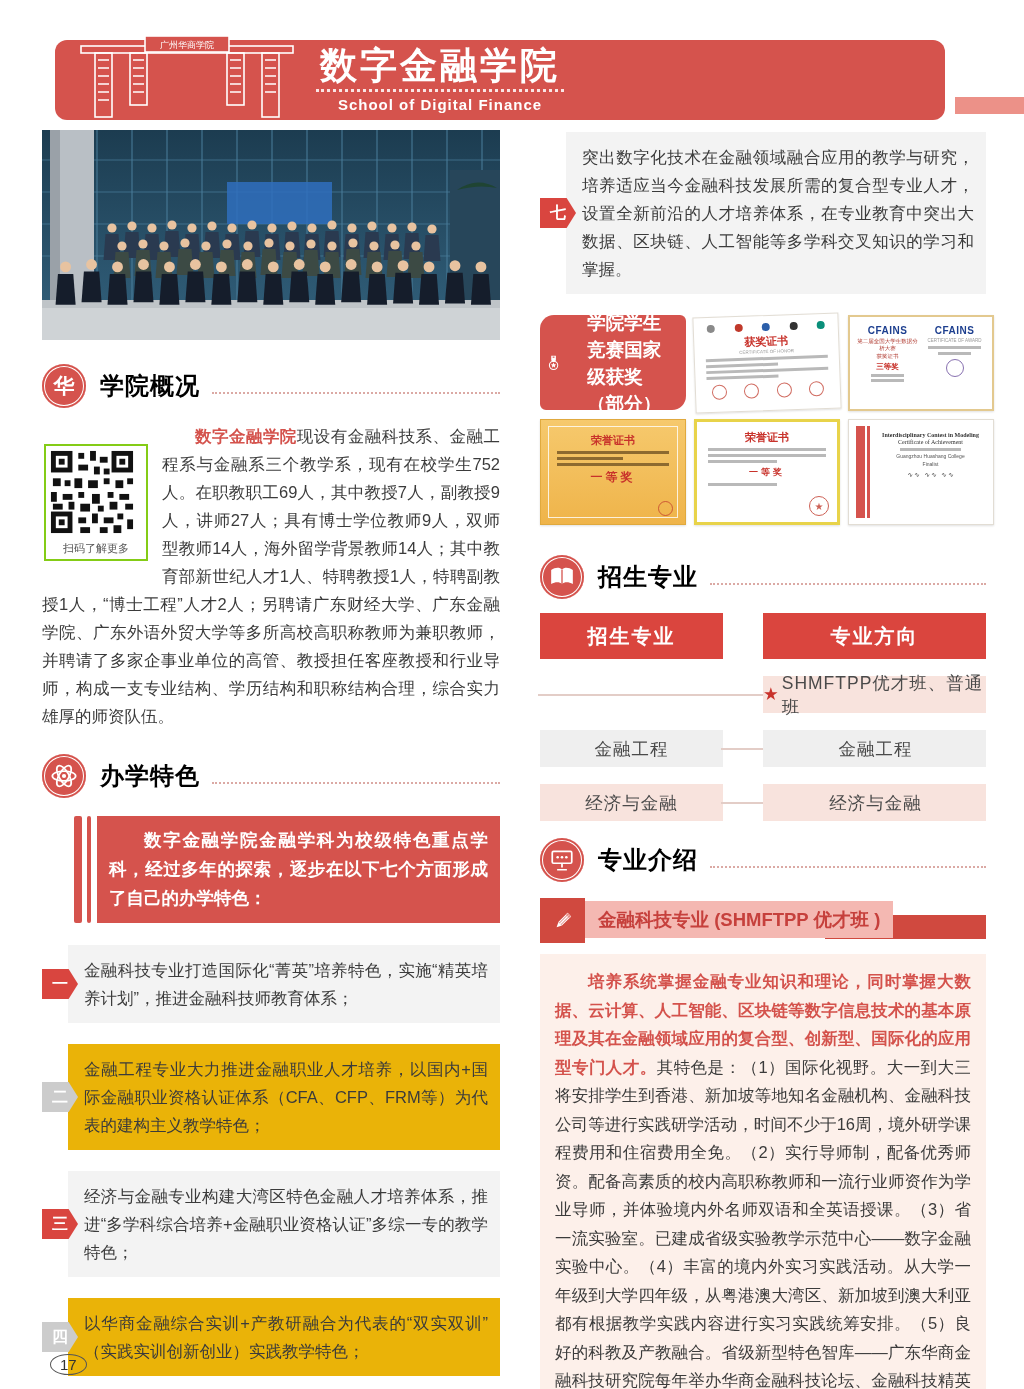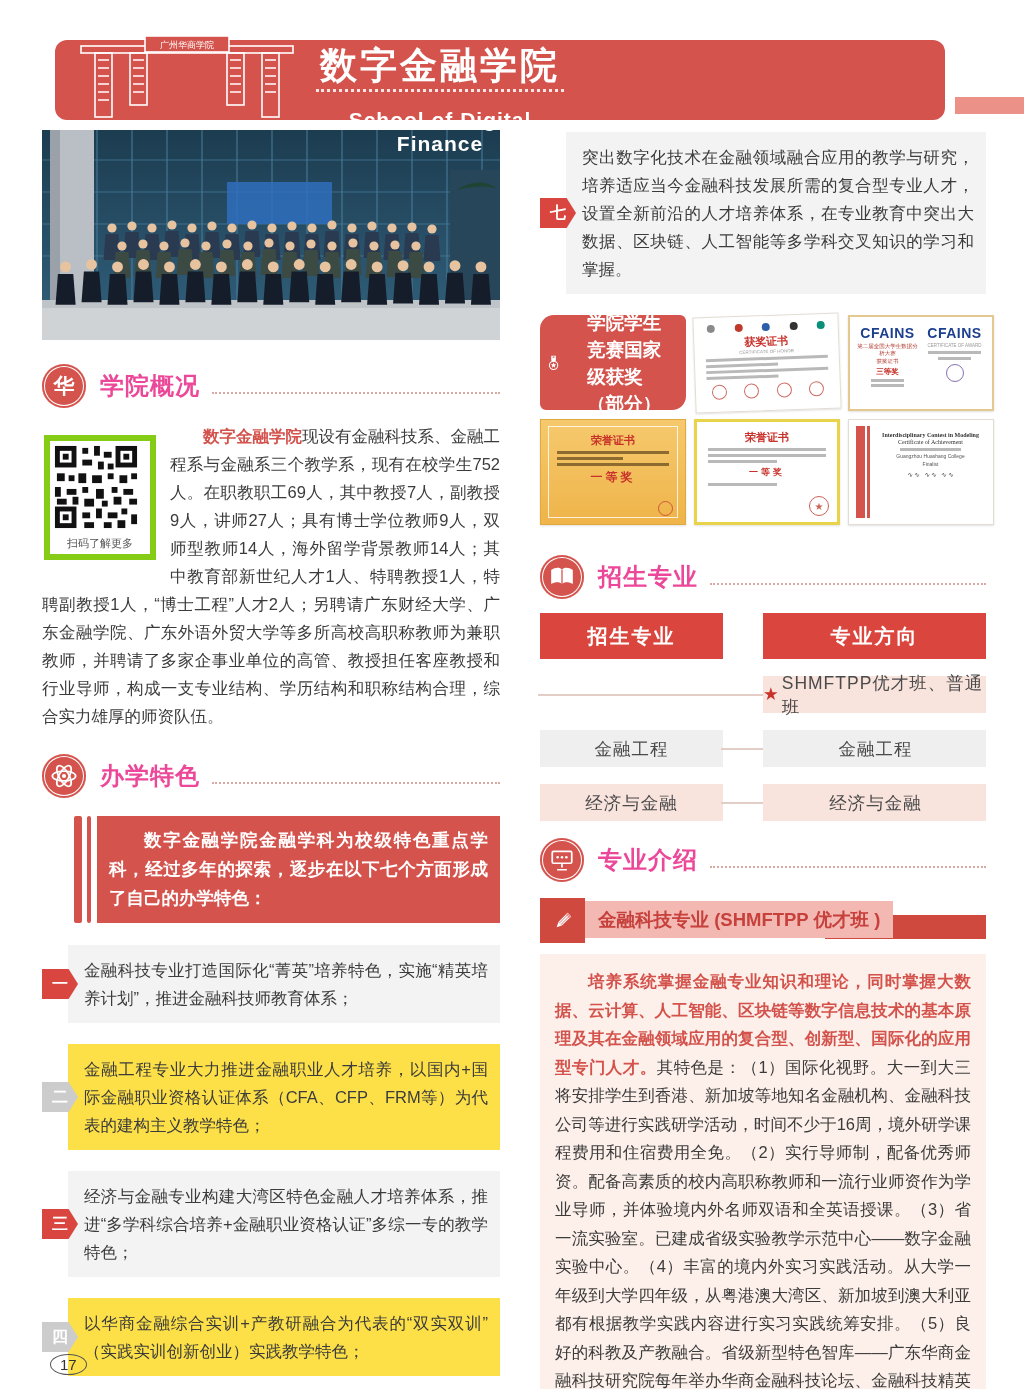--- a/index.html
+++ b/index.html
@@ -7,55 +7,55 @@
   .page{position:relative;width:1024px;height:1389px;background:#fff;overflow:hidden;}
 
   
   .banner-wrap{position:absolute;left:55px;top:40px;width:890px;height:80px;}
   .salmon-bar{position:absolute;left:900px;top:57px;width:124px;height:17px;background:#ec9188;}
   .banner{position:relative;width:890px;height:80px;background:#d5534d;border-radius:12px;display:flex;align-items:center;z-index:2;}
   .gate-svg{position:absolute;left:18px;top:-16px;overflow:visible;}
   .banner-title-block{position:absolute;left:255px;top:4px;width:260px;text-align:center;color:#fff;}
   .banner-title{font-size:37px;font-weight:bold;letter-spacing:3px;line-height:44px;margin:0;}
   .banner-dots{border-top:3px dotted rgba(255,255,255,.85);margin:1px 6px 4px 6px;}
-  .banner-sub{font-size:21px;font-weight:bold;letter-spacing:1px;margin:16px;}
+  .banner-sub{font-size:15px;font-weight:bold;letter-spacing:1px;margin:4px;}
 
   
   .col-left{position:absolute;left:42px;top:130px;width:458px;}
   .col-right{position:absolute;left:540px;top:130px;width:446px;}
 
   
   .photo{width:458px;height:210px;overflow:hidden;background:#24465c;}
 
   
   .sec-head{display:flex;align-items:center;margin:24px 0 14px 0;}
   .sec-icon{flex:0 0 44px;width:44px;height:44px;border-radius:50%;background:#d5534d;display:flex;align-items:center;justify-content:center;box-shadow:inset 0 0 0 2px #d5534d,inset 0 0 0 3px #fff;}
   .sec-icon .glyph{color:#fff;font-size:21px;font-weight:bold;}
-  .sec-title{color:#ec4899;font-size:24px;font-weight:bold;margin:0 12px 0 14px;letter-spacing:1px;white-space:nowrap;}
+  .sec-title{color:#000000;font-size:24px;font-weight:bold;margin:0 12px 0 14px;letter-spacing:1px;white-space:nowrap;}
   .sec-dots{flex:1;border-bottom:2px dotted #dba9a4;height:14px;}
 
   
-  .qr-block{float:left;width:94px;margin:13px 14px 4px 2px;border:6px solid #84cc16;padding:3px;background:#fff;}
+  .qr-block{float:left;width:94px;margin:22px 14px 4px 2px;border:2px solid #84cc16;padding:3px;background:#fff;}
   .qr-caption{font-size:11px;color:#555;text-align:center;margin-top:2px;}
   .para{font-size:16.5px;line-height:28px;text-align:justify;margin:0;}
   .indent{text-indent:2em;}
   .lead-red{color:#d4524c;font-weight:bold;}
 
   
   .intro-wrap{display:flex;margin:18px 0 22px 0;padding-left:32px;}
   .intro-bar1{width:8px;background:#d5534d;margin-right:5px;border-radius:2px;}
   .intro-bar2{width:4px;background:#d5534d;margin-right:6px;border-radius:2px;}
   .intro-box{flex:1;background:#d5534d;color:#fff;font-weight:bold;font-size:17.5px;line-height:29px;padding:10px 12px;text-align:justify;}
   .intro-box p{margin:0;text-indent:2em;}
 
   
   .feature-item{position:relative;margin-bottom:21px;}
   .feature-item .box{margin-left:26px;padding:11px 12px 11px 16px;font-size:16.5px;line-height:28px;text-align:justify;}
   .bg-gray .box{background:#f3f3f3;}
-  .bg-pink .box{background:#fde047;}
+  .bg-pink .box{background:#eab308;}
   .feature-item .box p{margin:0;}
   .tag{position:absolute;left:0;top:50%;transform:translateY(-50%);width:36px;height:30px;display:flex;align-items:center;justify-content:center;color:#fff;font-size:16px;font-weight:bold;clip-path:polygon(0 0,74% 0,100% 50%,74% 100%,0 100%);}
   .tag-red{background:#d9453f;}
   .tag-gray{background:#cccccc;}
 
   
   .awards-grid{display:grid;grid-template-columns:146px 146px 146px;gap:8px;margin-top:6px;}
   .award-label{background:#d5534d;border-radius:14px 6px 14px 6px;color:#fff;display:flex;align-items:center;padding:8px;height:79px;gap:20px;}
   .award-label .txt{font-size:18.5px;font-weight:bold;line-height:27px;margin-left:8px;}
   .cert{background:#fff;border:1px solid #e2ddd4;box-shadow:0 1px 2px rgba(0,0,0,.12);padding:6px 7px;font-size:5px;overflow:hidden;position:relative;}
@@ -63,21 +63,21 @@
   .cert .line.short{width:55%;}
   .cert-a{transform:rotate(-2deg);height:82px;}
   .logo-row{display:flex;justify-content:space-between;padding:1px 6px;}
   .logo-dot{width:8px;height:8px;border-radius:50%;}
   .cert-title-red{color:#c8322b;font-weight:bold;font-size:11px;text-align:center;margin:2px 0 0;}
   .cert-sub{color:#999;font-size:4.5px;text-align:center;margin:0 0 2px;}
   .stamp-row{display:flex;justify-content:space-around;margin-top:5px;}
   .stamp{width:13px;height:13px;border:1.4px solid #c0392b;border-radius:50%;opacity:.75;}
   .cert-b{border:2px solid #e3c98f;height:80px;display:flex;gap:6px;}
   .cert-b .half{flex:1;text-align:center;}
-  .brand{color:#1d3f8f;font-weight:bold;font-size:14px;letter-spacing:.5px;margin:2px 0;}
+  .brand{color:#1d3f8f;font-weight:bold;font-size:10px;letter-spacing:.5px;margin:2px 0;}
   .cn-tiny{color:#b03a30;font-size:5.5px;margin:1px 0;}
   .award-tiny{color:#c8322b;font-weight:bold;font-size:7.5px;margin:2px 0;}
   .stamp-purple{width:16px;height:16px;border:1.6px solid #6a4e9c;border-radius:50%;margin:4px auto 0;opacity:.8;}
   .cert-c{background:linear-gradient(#f6c96d,#efb44a);border:1px solid #e0a93e;height:92px;}
   .cert-c .inner{border:1px solid rgba(255,255,255,.8);height:100%;box-sizing:border-box;padding:4px;}
   .cert-c .line{background:#8d6a2f;}
   .award-big{color:#c8322b;font-weight:bold;font-size:12px;text-align:center;letter-spacing:3px;margin:3px 0 0;}
   .cert-d{border:3px solid #e8d34a;height:88px;}
   .star-stamp{position:absolute;right:8px;bottom:6px;width:18px;height:18px;border:1.5px solid #c0392b;border-radius:50%;color:#c0392b;font-size:10px;display:flex;align-items:center;justify-content:center;opacity:.8;}
   .cert-e{height:92px;display:flex;}

